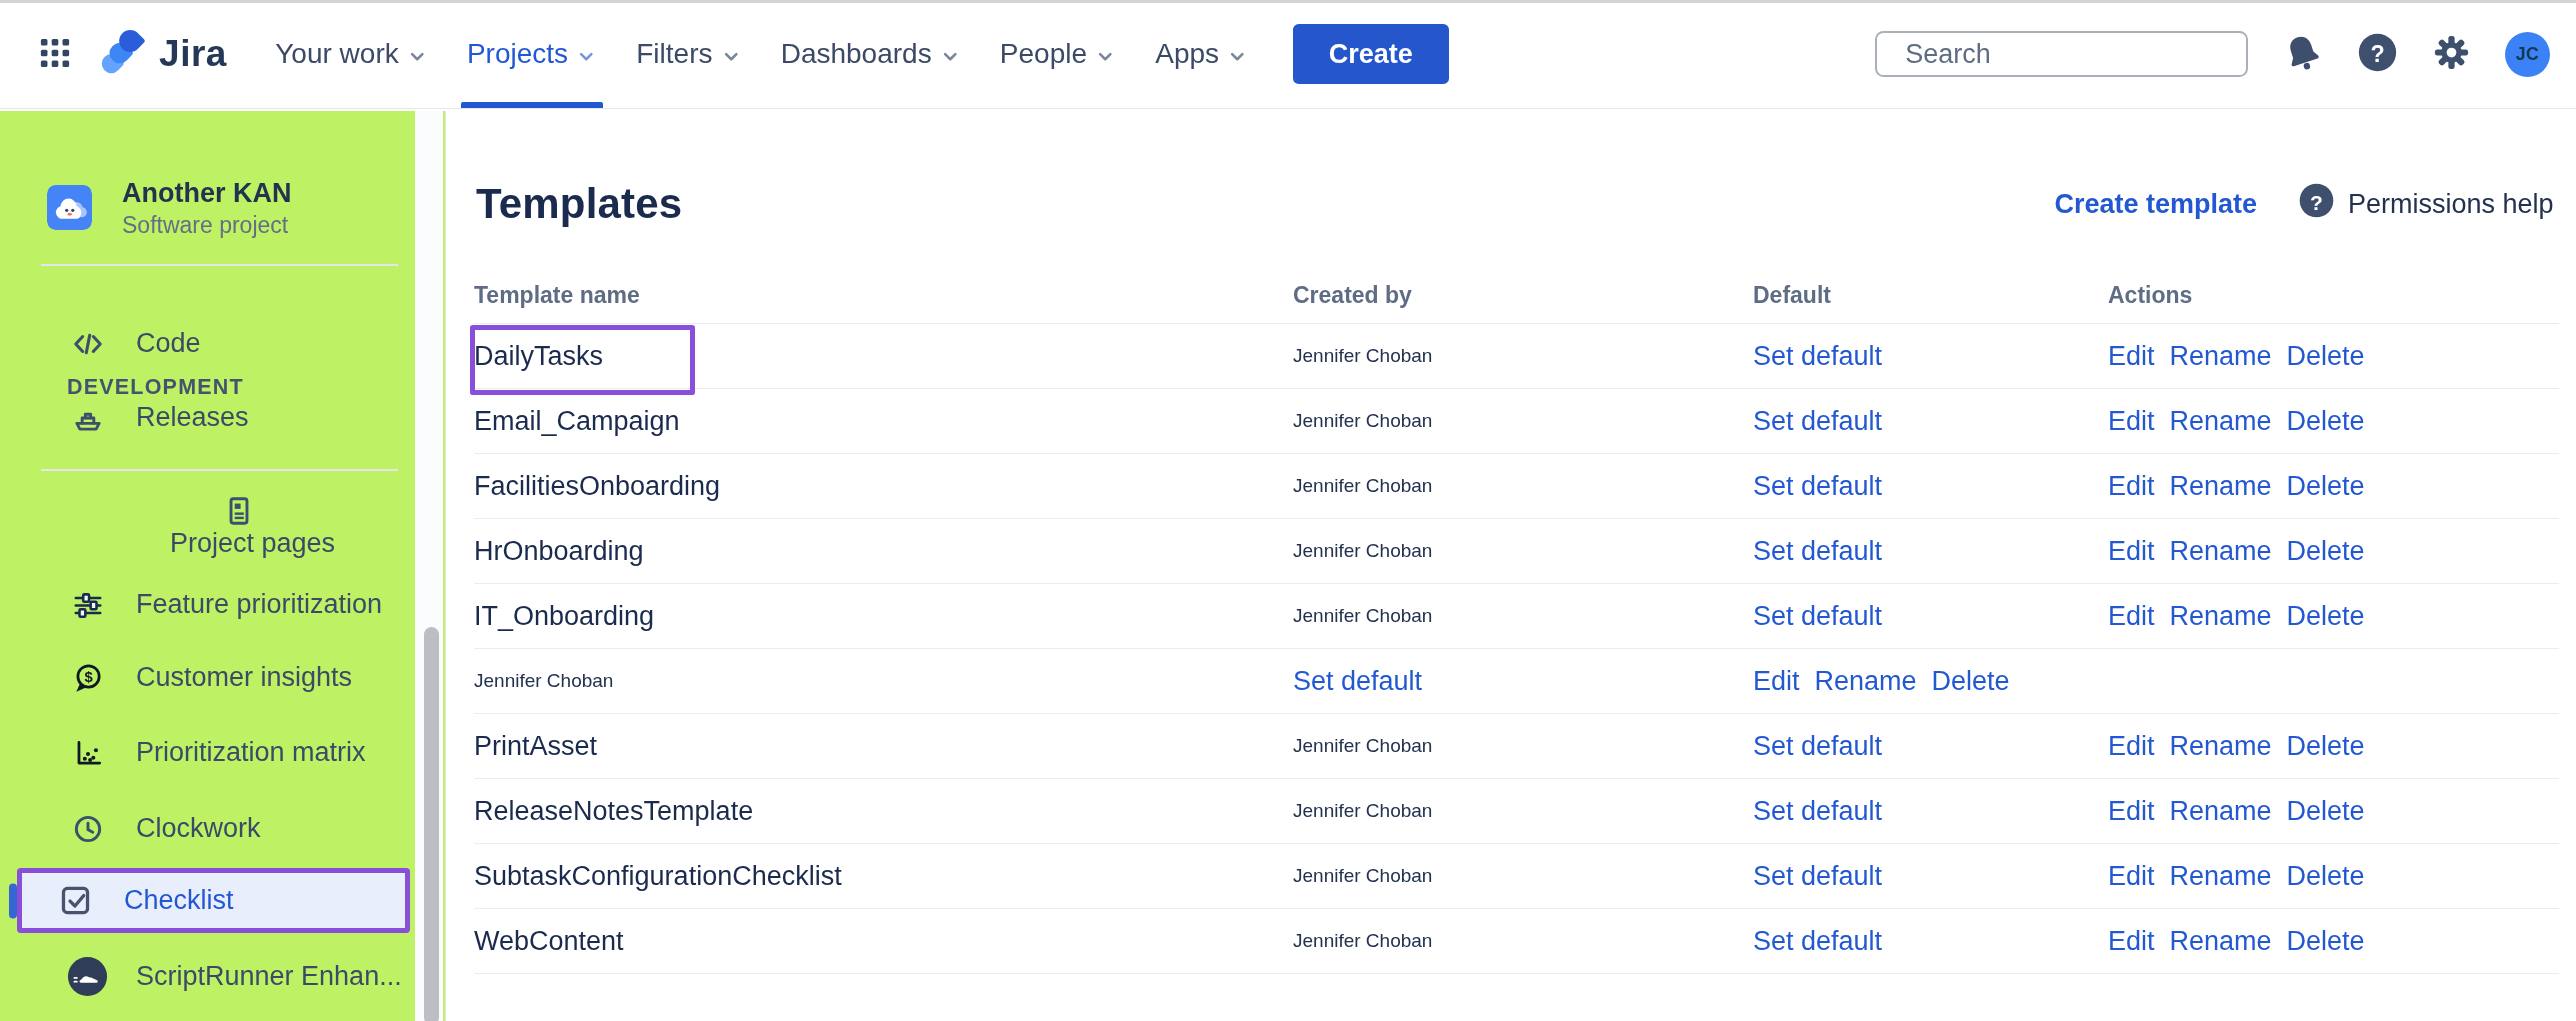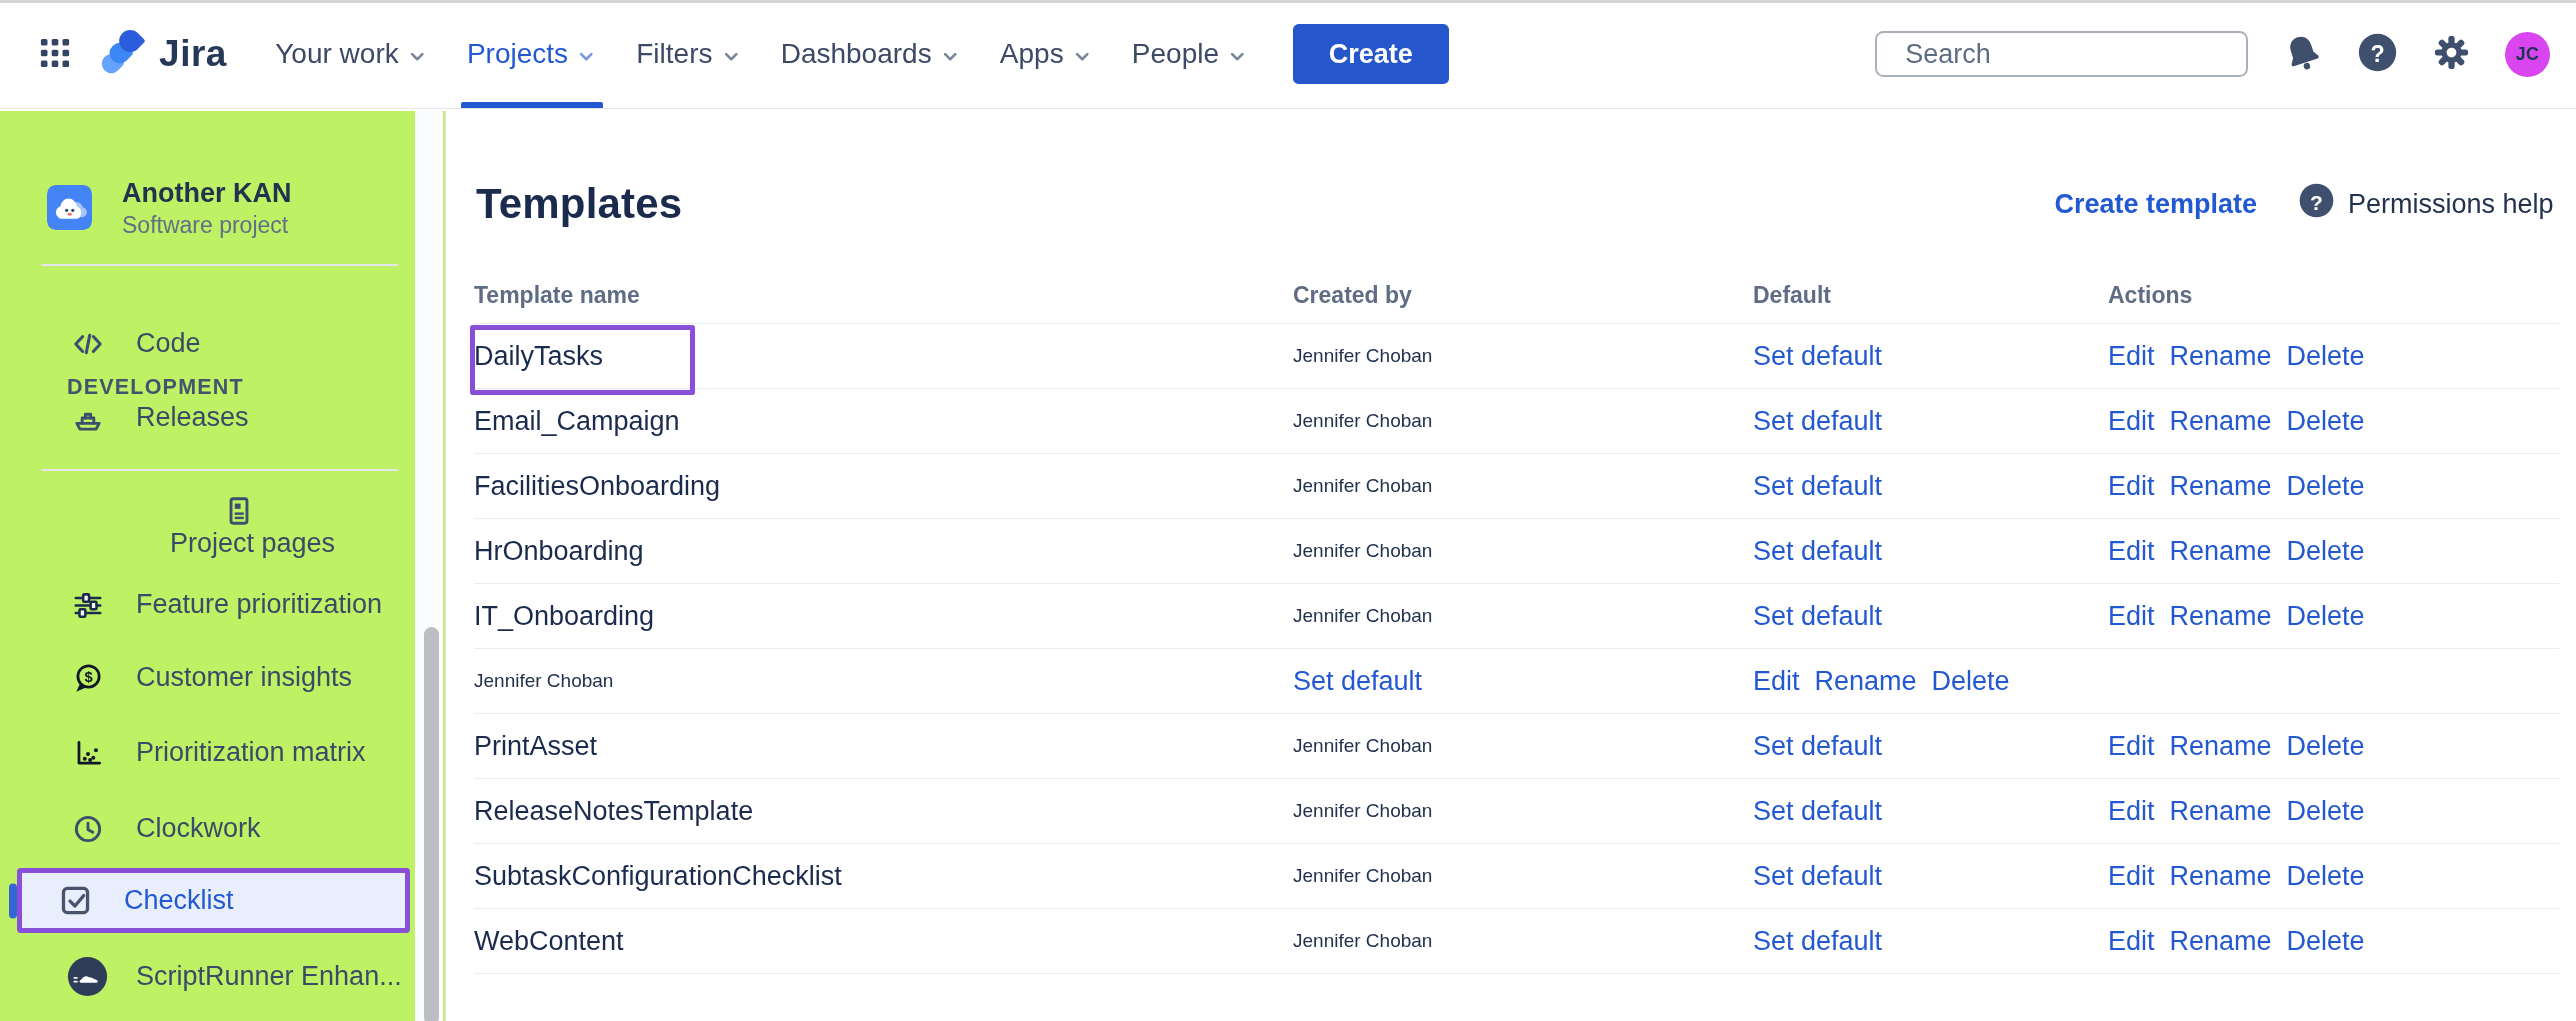--- a/index.html
+++ b/index.html
@@ -45,21 +45,21 @@
     width:373px;height:46px;border:2.3px solid #A9B0BC;border-radius:8.4px;
     display:flex;align-items:center;gap:11.2px;padding:0 15px;box-sizing:border-box;background:#fff;
   }
   .search-box input{
     border:none;outline:none;flex:1;font-size:27px;color:#1B2B4D;background:transparent;
     font-family:"Liberation Sans", sans-serif;
   }
   .search-box input::placeholder{color:#5E6C84;}
   .icon-btn{border:none;background:transparent;padding:0;cursor:pointer;display:flex;align-items:center;justify-content:center;}
   .avatar{
-    width:45px;height:45px;border-radius:50%;background:#d946ef;display:flex;align-items:center;
+    width:45px;height:45px;border-radius:50%;background:#3b82f6;display:flex;align-items:center;
     justify-content:center;font-size:17.7px;font-weight:700;color:#17364F;letter-spacing:0.5px;cursor:pointer;
   }
 
   
   .sidebar{
     position:absolute;top:111px;left:0;bottom:0;width:446px;background:#bef264;
     border-right:1.9px solid #E3E5E8;box-sizing:border-box;z-index:10;
   }
   .scroll-track{position:absolute;top:0;bottom:0;right:1.9px;width:28px;background:#FBFCFD;}
   .scroll-thumb{position:absolute;left:424px;top:516px;width:15px;height:398px;border-radius:7.5px;background:#BCBEC3;cursor:pointer;}
@@ -163,27 +163,27 @@
           <path d="M6 9.5 L12 15.5 L18 9.5"></path>
         </svg>
     </a>
     <a class="nav-item">
       <span>Dashboards</span>
       <svg class="chev" width="20.5" height="20.5" viewBox="0 0 24 24" fill="none" stroke="#7A869A" stroke-width="3" stroke-linecap="round" stroke-linejoin="round">
           <path d="M6 9.5 L12 15.5 L18 9.5"></path>
         </svg>
     </a>
     <a class="nav-item">
-      <span>Apps</span>
+      <span>People</span>
       <svg class="chev" width="20.5" height="20.5" viewBox="0 0 24 24" fill="none" stroke="#7A869A" stroke-width="3" stroke-linecap="round" stroke-linejoin="round">
           <path d="M6 9.5 L12 15.5 L18 9.5"></path>
         </svg>
     </a>
     <a class="nav-item">
-      <span>People</span>
+      <span>Apps</span>
       <svg class="chev" width="20.5" height="20.5" viewBox="0 0 24 24" fill="none" stroke="#7A869A" stroke-width="3" stroke-linecap="round" stroke-linejoin="round">
           <path d="M6 9.5 L12 15.5 L18 9.5"></path>
         </svg>
     </a>
     <button class="create-btn">Create</button>
   </div>
 
   <div class="nav-right">
     <div class="search-box">
       <svg width="28" height="28" viewBox="0 0 32 32" fill="none" stroke="#44546F" stroke-width="2.6" stroke-linecap="round">

